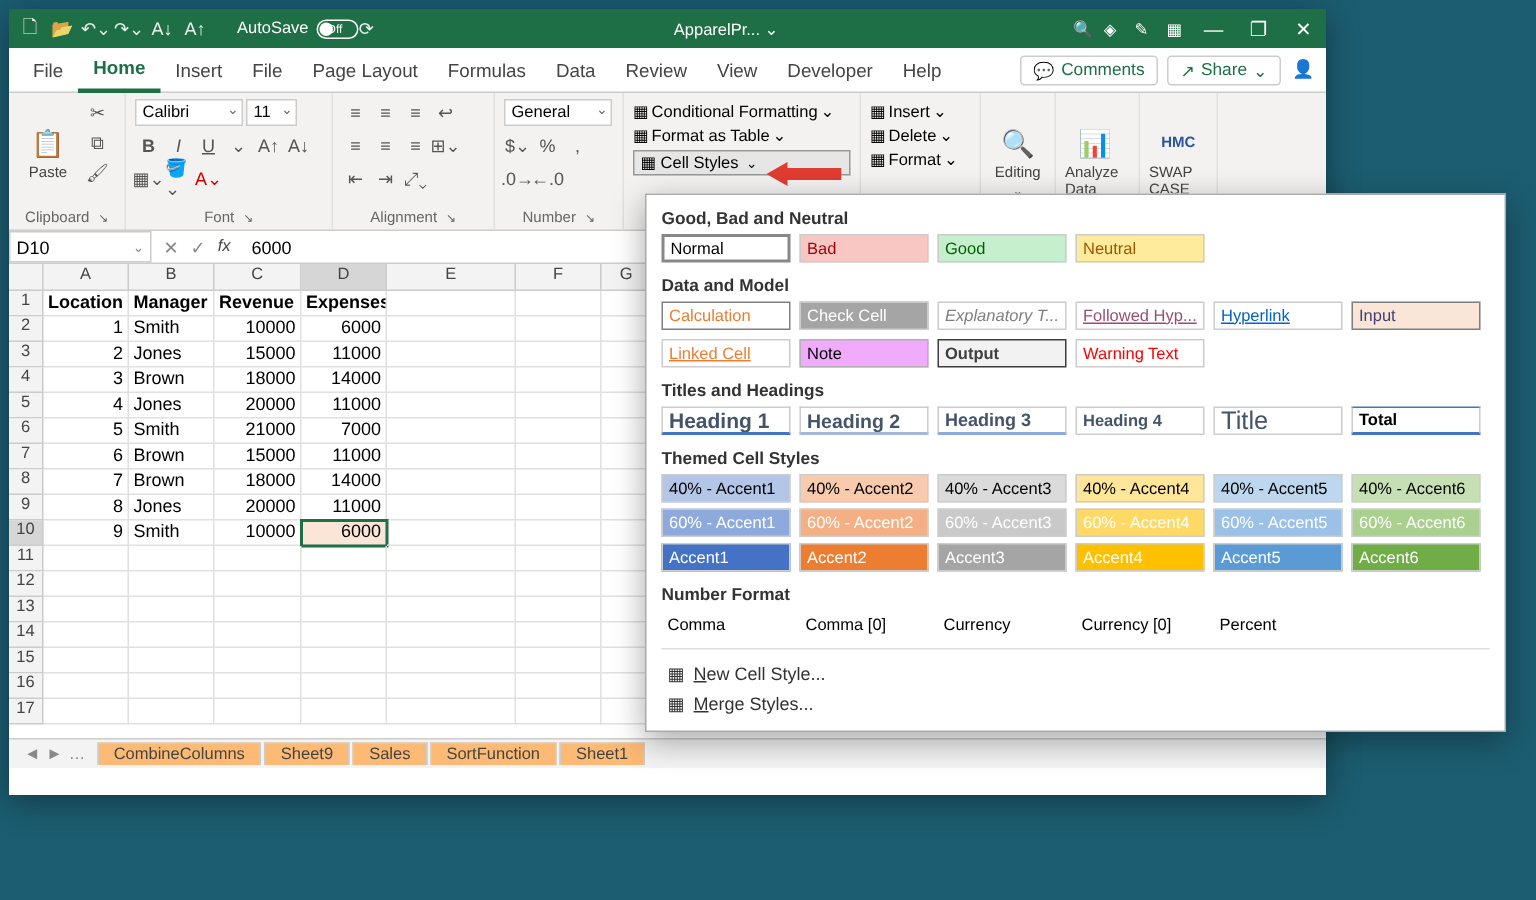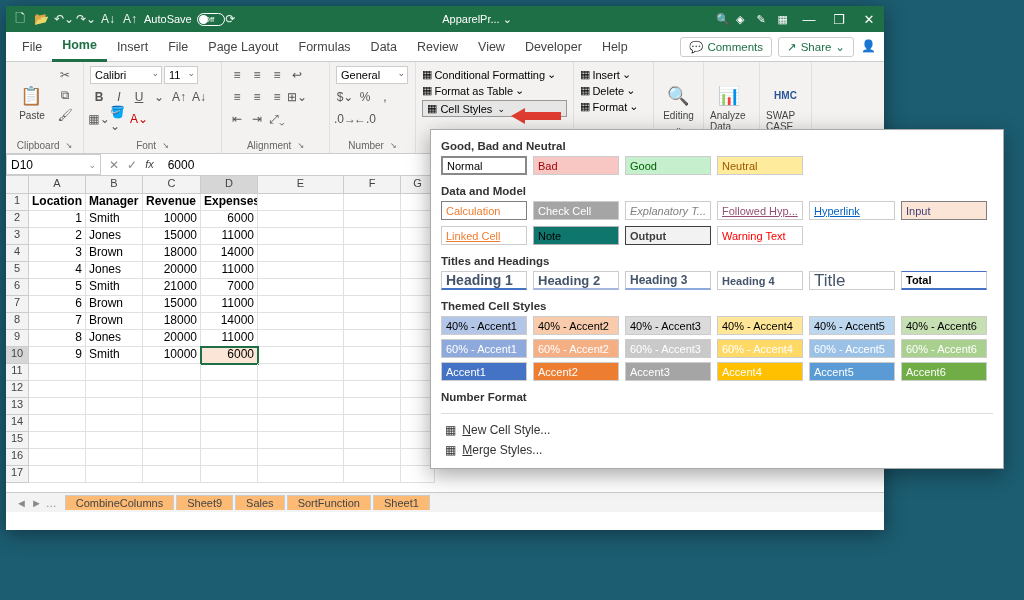--- a/index.html
+++ b/index.html
@@ -2,21 +2,21 @@
 <html><head>
 <meta charset="utf-8">
 <style>
   * { box-sizing: border-box; margin: 0; padding: 0; font-family: 'Segoe UI', Arial, sans-serif; }
   body { background: #1c5d71; width: 1024px; height: 600px; overflow: hidden; position: relative; }
   .app { position: absolute; top: 6px; left: 6px; width: 878px; height: 524px; background: #fff; box-shadow: 0 4px 20px rgba(0,0,0,0.4); }
   
   .titlebar { height: 26px; background: #1e6f46; display: flex; align-items: center; color: #fff; font-size: 11px; padding: 0 6px; }
   .titlebar .qat { display: flex; align-items: center; gap: 6px; }
   .titlebar .qat-item { width: 16px; height: 16px; display: flex; align-items: center; justify-content: center; font-size: 12px; opacity: .9; }
-  .autosave { display: flex; align-items: center; gap: 5px; margin-left: 6px; font-size: 11px; }
+  .autosave { display: flex; align-items: center; gap: 5px; margin-left: 20px; font-size: 11px; }
   .autosave .toggle { width: 28px; height: 13px; border: 1px solid #fff; border-radius: 7px; position: relative; }
   .autosave .toggle::before { content: ''; position: absolute; width: 9px; height: 9px; border-radius: 50%; background: #fff; left: 1px; top: 1px; }
   .autosave .off { font-size: 8px; margin-left: -26px; margin-top:1px;}
   .title-center { flex: 1; text-align: center; font-size: 11px;  }
   .title-right { display: flex; gap: 12px; align-items: center; }
   .title-right .win-btn { width: 18px; height: 18px; display: flex; align-items: center; justify-content: center; font-size: 13px; }
   .search-area { width:20px; color:#fff; }
   
   .tabs { height: 30px; background: #fff; display: flex; align-items: center; padding: 0 6px; font-size: 12.5px; border-bottom: 1px solid #ccc; position: relative;}
   .tab { padding: 0 10px; height: 30px; display: flex; align-items: center; color: #444; cursor: pointer;}
@@ -496,21 +496,21 @@
     </div>
   <div class="gal-section">Data and Model</div>
   <div class="gal-row" id="gal2">
       <div class="swatch" style="background: rgb(255, 255, 255); color: rgb(237, 125, 49); border: 1px solid rgb(127, 127, 127);">Calculation</div>
       <div class="swatch" style="background: rgb(165, 165, 165); color: rgb(255, 255, 255);">Check Cell</div>
       <div class="swatch" style="background: rgb(255, 255, 255); color: rgb(127, 127, 127); font-style: italic;">Explanatory T...</div>
       <div class="swatch" style="background: rgb(255, 255, 255); color: rgb(149, 79, 114); text-decoration: underline;">Followed Hyp...</div>
       <div class="swatch" style="background: rgb(255, 255, 255); color: rgb(5, 99, 193); text-decoration: underline;">Hyperlink</div>
       <div class="swatch" style="background: rgb(251, 229, 214); color: rgb(63, 63, 118); border: 1px solid rgb(127, 127, 127);">Input</div>
       <div class="swatch" style="background: rgb(255, 255, 255); color: rgb(237, 125, 49); text-decoration: underline;">Linked Cell</div>
-      <div class="swatch" style="background: #0f766e; color: rgb(0, 0, 0); border: 1px solid rgb(178, 178, 178);">Note</div>
+      <div class="swatch" style="background: #f0abfc; color: rgb(0, 0, 0); border: 1px solid rgb(178, 178, 178);">Note</div>
       <div class="swatch" style="background: rgb(242, 242, 242); color: rgb(63, 63, 63); border: 1px solid rgb(63, 63, 63); font-weight: 700;">Output</div>
       <div class="swatch" style="background: rgb(255, 255, 255); color: rgb(255, 0, 0);">Warning Text</div>
     </div>
   <div class="gal-section">Titles and Headings</div>
   <div class="gal-row" id="gal3">
       <div class="swatch" style="color: rgb(68, 84, 106); font-weight: 700; font-size: 14px; border-bottom: 2px solid rgb(68, 114, 196);">Heading 1</div>
       <div class="swatch" style="color: rgb(68, 84, 106); font-weight: 700; font-size: 13px; border-bottom: 2px solid rgb(166, 183, 221);">Heading 2</div>
       <div class="swatch" style="color: rgb(68, 84, 106); font-weight: 700; font-size: 12px; border-bottom: 2px solid rgb(142, 169, 219);">Heading 3</div>
       <div class="swatch" style="color: rgb(68, 84, 106); font-weight: 700; font-size: 11px;">Heading 4</div>
       <div class="swatch" style="color: rgb(68, 84, 106); font-size: 17px;">Title</div>
@@ -537,17 +537,24 @@
       <div class="gal-row">
         <div class="swatch" style="background: rgb(68, 114, 196); color: rgb(255, 255, 255);">Accent1</div>
         <div class="swatch" style="background: rgb(237, 125, 49); color: rgb(255, 255, 255);">Accent2</div>
         <div class="swatch" style="background: rgb(165, 165, 165); color: rgb(255, 255, 255);">Accent3</div>
         <div class="swatch" style="background: rgb(255, 192, 0); color: rgb(255, 255, 255);">Accent4</div>
         <div class="swatch" style="background: rgb(91, 155, 213); color: rgb(255, 255, 255);">Accent5</div>
         <div class="swatch" style="background: rgb(112, 173, 71); color: rgb(255, 255, 255);">Accent6</div>
       </div>
     </div>
   <div class="gal-section">Number Format</div>
+  <div class="gal-row" id="gal5">
+      <div class="swatch" style="border: none;">Comma</div>
+      <div class="swatch" style="border: none;">Comma [0]</div>
+      <div class="swatch" style="border: none;">Currency</div>
+      <div class="swatch" style="border: none;">Currency [0]</div>
+      <div class="swatch" style="border: none;">Percent</div>
+    </div>
   <div class="gal-footer">
     <div class="item">▦ <span><u>N</u>ew Cell Style...</span></div>
     <div class="item">▦ <span><u>M</u>erge Styles...</span></div>
   </div>
 </div>
 
 </body></html>

